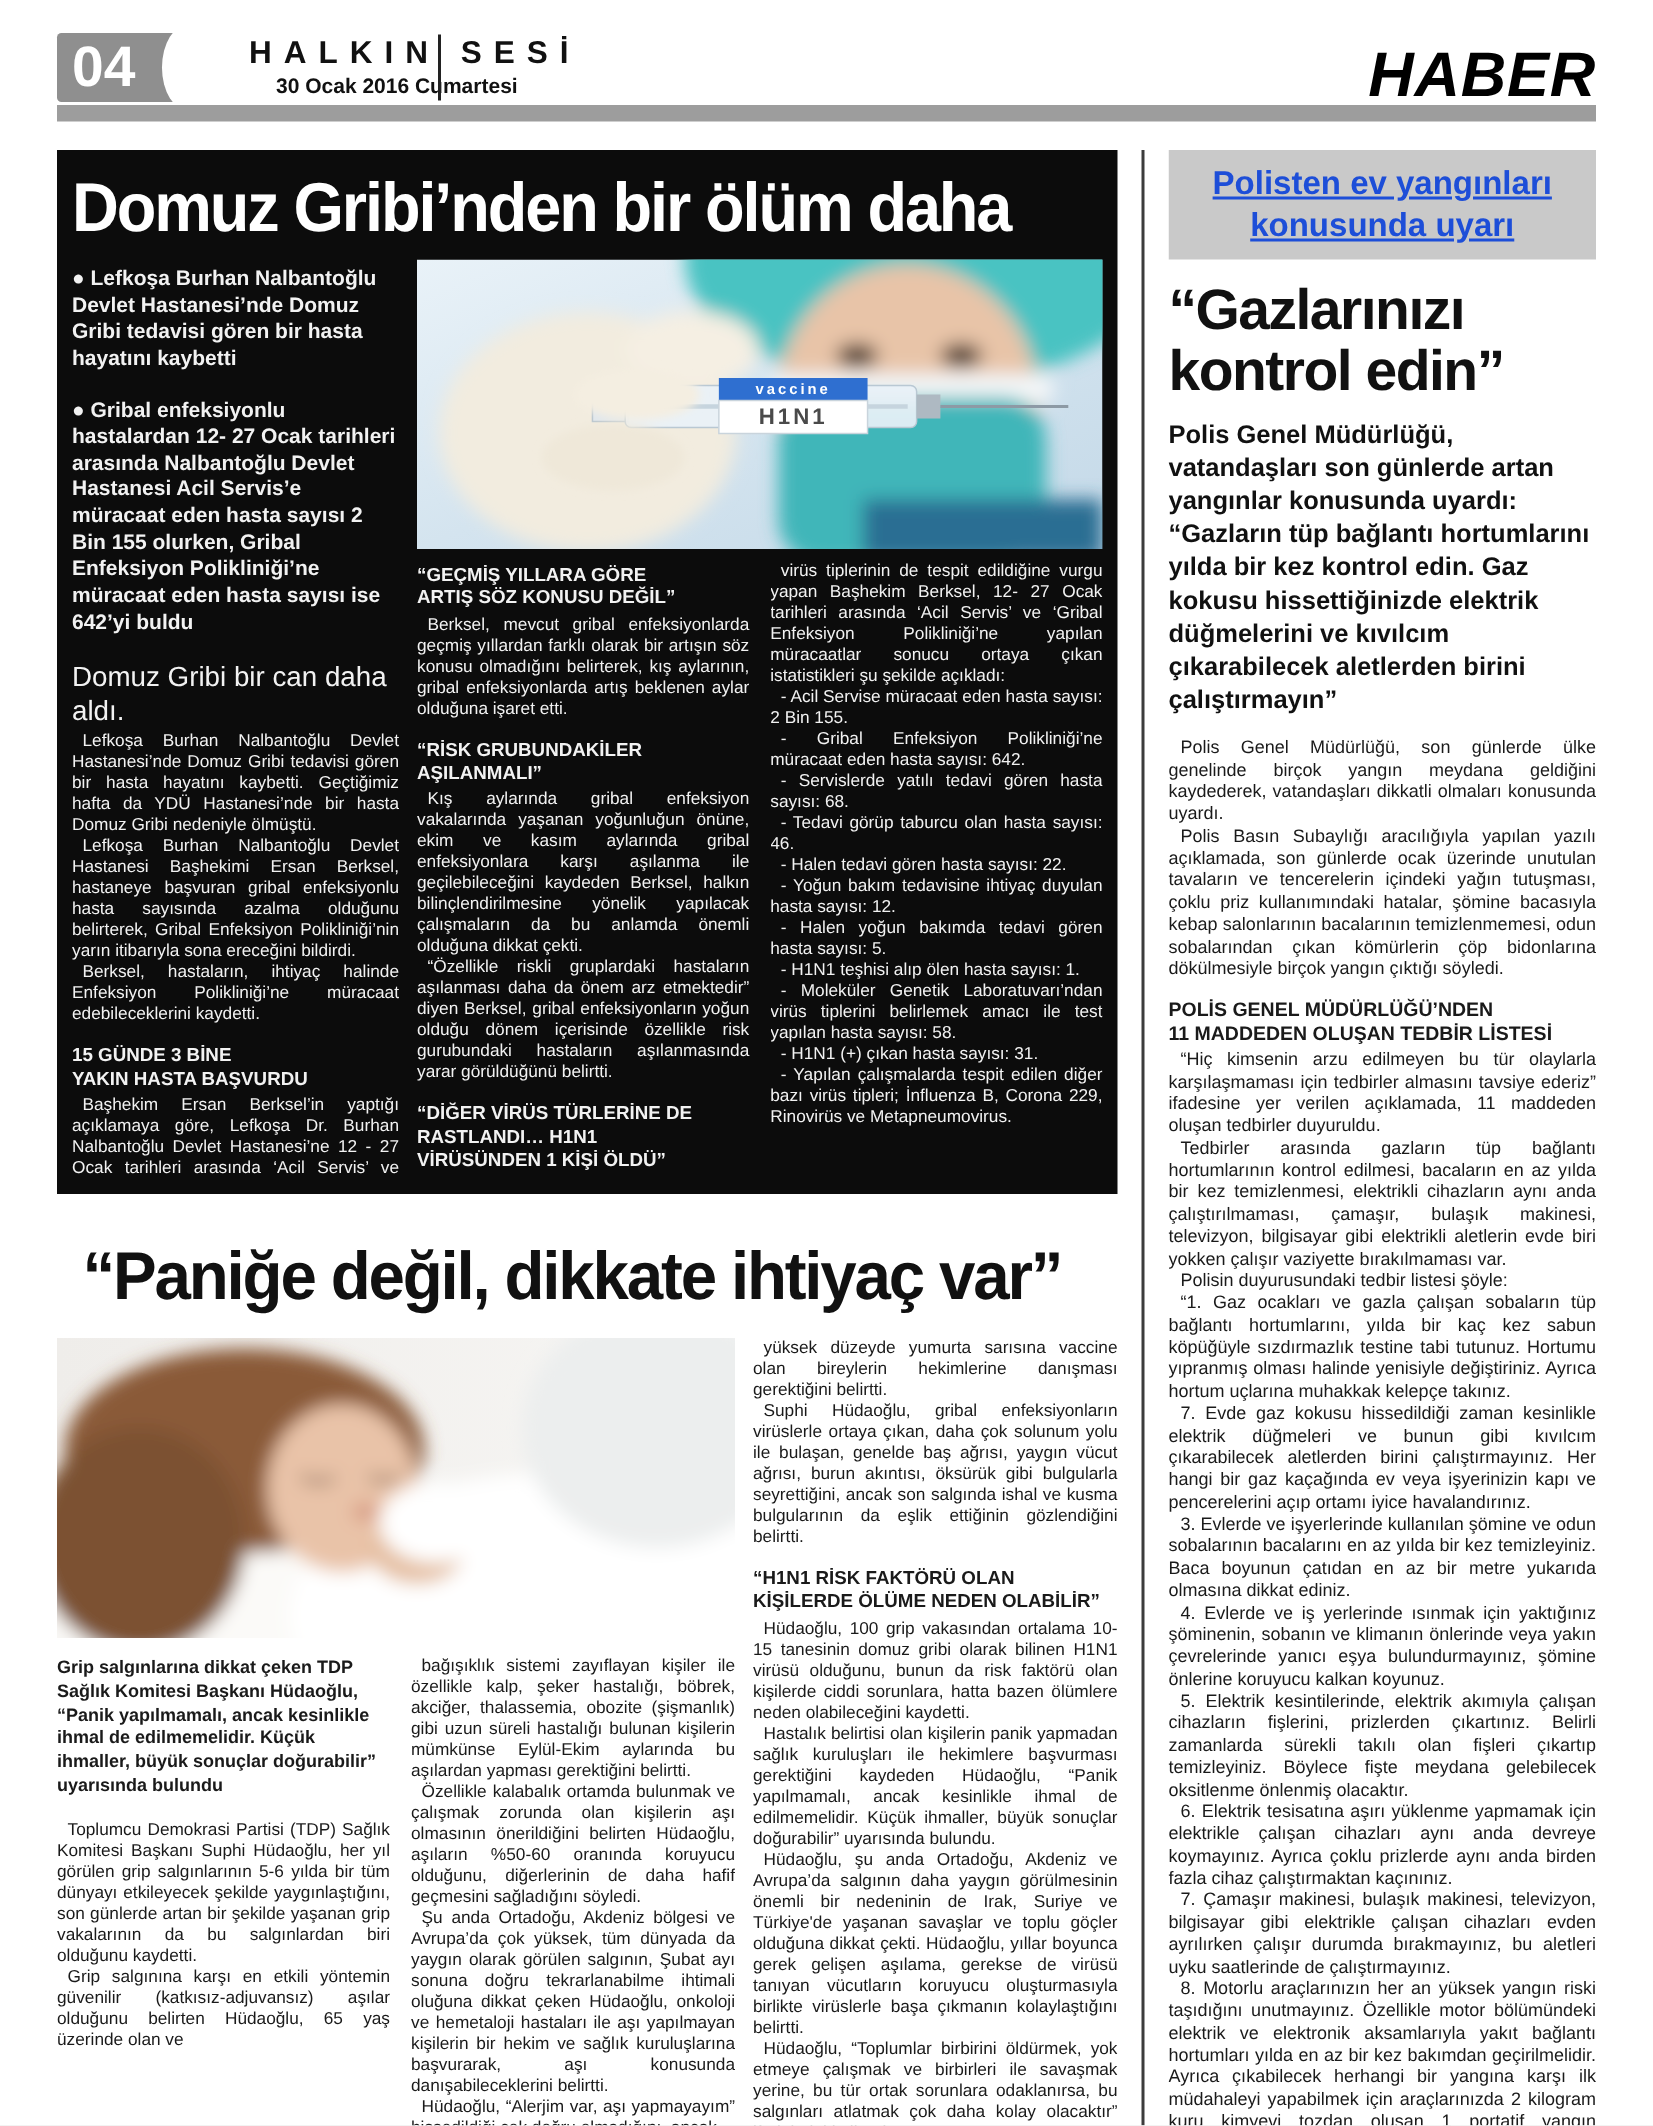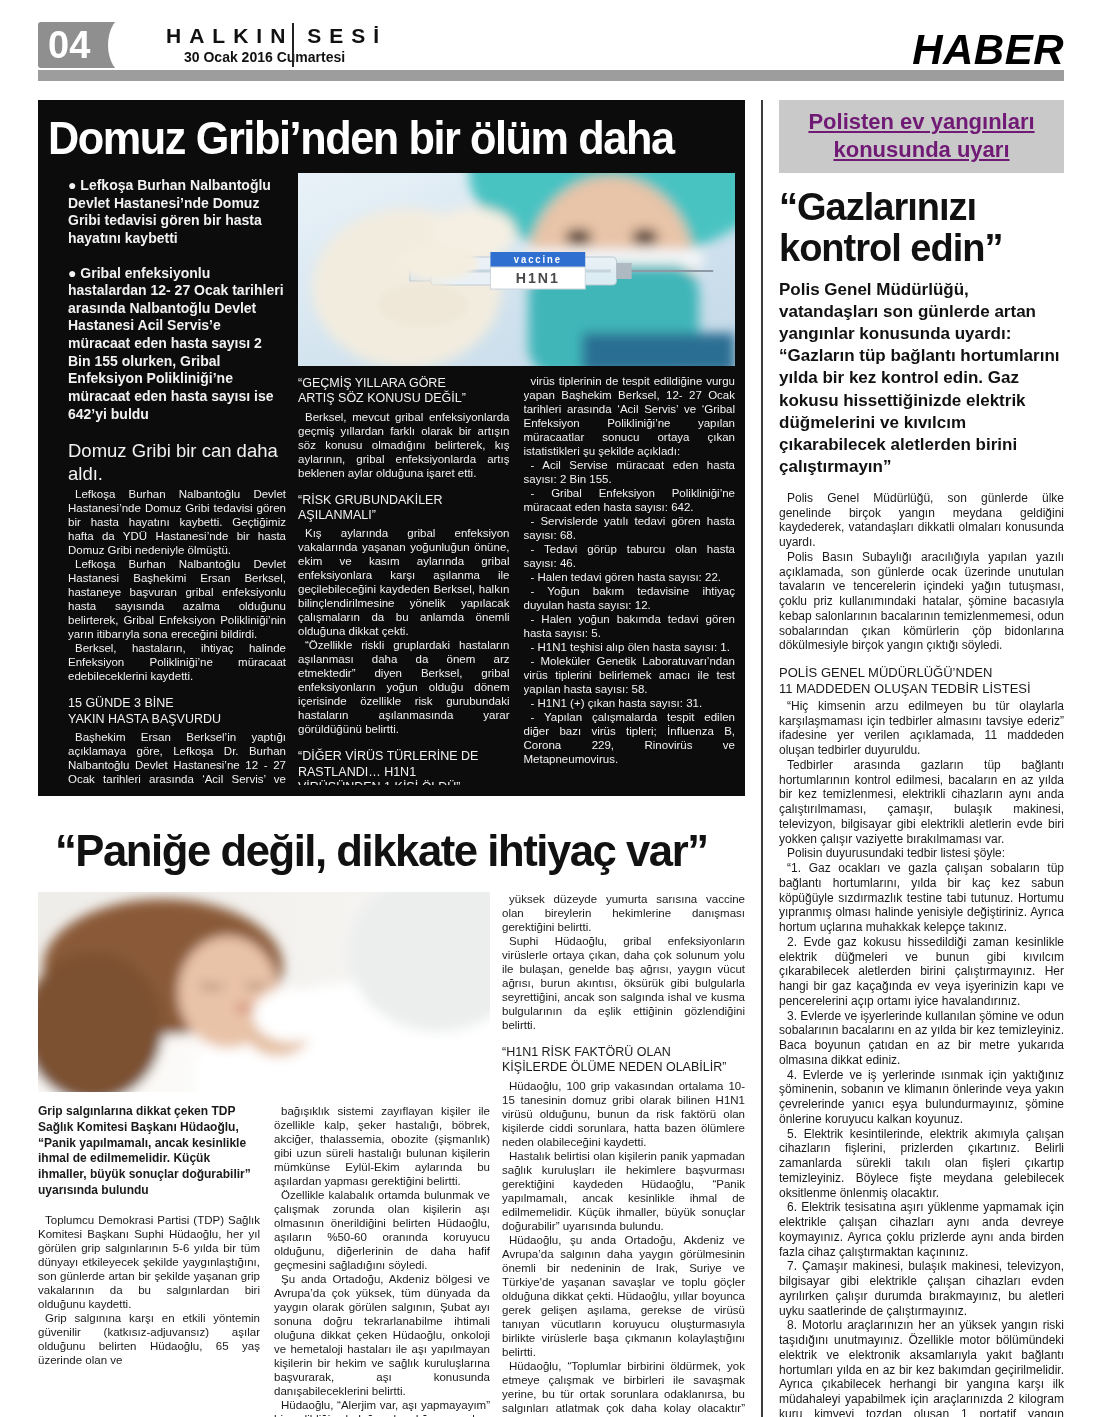--- a/index.html
+++ b/index.html
@@ -13,31 +13,31 @@
   .badge::after{content:"";position:absolute;right:-14px;top:-6px;width:36px;height:58px;background:#fff;border-radius:50%;}
   .mast{position:absolute;left:128px;top:2px;font-size:21px;font-weight:bold;letter-spacing:8px;color:#111;}
   .idate{position:absolute;left:146px;top:27px;font-size:14px;font-weight:bold;color:#111;}
   .mastline{position:absolute;left:254px;top:1px;width:2px;height:44px;background:#222;}
   .section{position:absolute;right:0;top:4px;font-size:42px;font-weight:bold;font-style:italic;letter-spacing:.5px;color:#000;}
   .header-rule{position:absolute;left:38px;top:70px;width:1026px;height:11px;background:#9d9d9d;}
 
   
   .blk{margin:0;}
   .blk.para{font-size:11.5px;line-height:1.22;text-align:justify;text-indent:7px;}
-  .blk.subhead{font-size:12.5px;font-weight:normal;line-height:1.22;margin:13px 0 3px;white-space:pre-line;}
+  .blk.subhead{font-size:12.5px;font-weight:bold;line-height:1.22;margin:13px 0 3px;white-space:pre-line;}
   .blk.subhead:first-child{margin-top:2px;}
   .blk.bullet{font-size:14px;font-weight:bold;line-height:1.26;margin:0 0 17px;}
   .blk.lead{font-size:18.5px;line-height:1.22;margin:4px 0 2px;font-weight:400;}
 
   
   .a1{position:absolute;left:38px;top:100px;width:707px;height:696px;background:#0c0c0c;color:#f2f2f2;box-sizing:border-box;}
   .a1-headline{margin:0;padding:11px 10px 2px;white-space:nowrap;}
   .a1-headline span{display:inline-block;transform:scaleX(.94);transform-origin:0 50%;
         font-size:46px;font-weight:bold;letter-spacing:-1.5px;color:#fff;}
-  .a1-body{display:flex;gap:12px;padding:6px 10px 0;height:618px;box-sizing:border-box;margin-left:20px;}
+  .a1-body{display:flex;gap:12px;padding:6px 10px 0;height:618px;box-sizing:border-box;}
   .a1-col1{width:218px;flex:none;overflow:hidden;padding-top:4px;}
   .a1-right{flex:1;display:flex;flex-direction:column;min-width:0;}
   .nurse-photo{margin:0;height:193px;flex:none;}
   .nurse-photo svg{width:100%;height:100%;display:block;}
   .a1-cols{display:flex;gap:14px;flex:1;overflow:hidden;margin-top:8px;}
   .a1-col2,.a1-col3{flex:1;overflow:hidden;min-width:0;}
 
   
   .a2{position:absolute;left:38px;top:810px;width:707px;height:607px;}
   .a2-headline{margin:15px;white-space:nowrap;text-align:center;}
@@ -50,21 +50,21 @@
   .a2-leftcols{display:flex;gap:14px;flex:1;overflow:hidden;margin-top:12px;}
   .a2-col1{width:222px;flex:none;overflow:hidden;}
   .a2-col2{flex:1;overflow:hidden;}
   .a2-col3{flex:1;overflow:hidden;min-width:0;}
   .a2 .blk.lead{font-size:12px;font-weight:bold;line-height:1.32;margin:0 0 14px;}
 
   
   .col-divider{position:absolute;left:761px;top:100px;width:2px;height:1317px;background:#3c3c3c;}
   .sidebar{position:absolute;left:779px;top:100px;width:285px;height:1317px;overflow:hidden;}
   .kicker{background:#c9c9c9;text-align:center;padding:8px 6px 10px;}
-  .kicker div{font-size:22px;font-weight:bold;text-decoration:underline;line-height:1.25;color:#701a75;}
+  .kicker div{font-size:22px;font-weight:bold;text-decoration:underline;line-height:1.25;color:#1d4ed8;}
   .sb-headline{margin:14px 0 10px;font-size:38px;font-weight:bold;letter-spacing:-1px;line-height:1.08;color:#111;}
   .sb-intro{font-size:17px;font-weight:bold;line-height:1.3;margin:0 0 13px;color:#111;}
   .sb-body .blk.para{font-size:12px;line-height:1.23;text-indent:8px;}
   .sb-body .blk.subhead{font-size:13px;margin:12px 0 2px;}
 </style>
 </head>
 <body>
 
 <div class="page">
 
@@ -241,21 +241,21 @@
     <p class="sb-intro">Polis Genel Müdürlüğü, vatandaşları son günlerde artan yangınlar konusunda uyardı: “Gazların tüp bağlantı hortumlarını yılda bir kez kontrol edin. Gaz kokusu hissettiğinizde elektrik düğmelerini ve kıvılcım çıkarabilecek aletlerden birini çalıştırmayın”</p>
     <div class="sb-body">
         <p class="blk para">Polis Genel Müdürlüğü, son günlerde ülke genelinde birçok yangın meydana geldiğini kaydederek, vatandaşları dikkatli olmaları konusunda uyardı.</p>
         <p class="blk para">Polis Basın Subaylığı aracılığıyla yapılan yazılı açıklamada, son günlerde ocak üzerinde unutulan tavaların ve tencerelerin içindeki yağın tutuşması, çoklu priz kullanımındaki hatalar, şömine bacasıyla kebap salonlarının bacalarının temizlenmemesi, odun sobalarından çıkan kömürlerin çöp bidonlarına dökülmesiyle birçok yangın çıktığı söyledi.</p>
         <p class="blk subhead">POLİS GENEL MÜDÜRLÜĞÜ’NDEN
 11 MADDEDEN OLUŞAN TEDBİR LİSTESİ</p>
         <p class="blk para">“Hiç kimsenin arzu edilmeyen bu tür olaylarla karşılaşmaması için tedbirler almasını tavsiye ederiz” ifadesine yer verilen açıklamada, 11 maddeden oluşan tedbirler duyuruldu.</p>
         <p class="blk para">Tedbirler arasında gazların tüp bağlantı hortumlarının kontrol edilmesi, bacaların en az yılda bir kez temizlenmesi, elektrikli cihazların aynı anda çalıştırılmaması, çamaşır, bulaşık makinesi, televizyon, bilgisayar gibi elektrikli aletlerin evde biri yokken çalışır vaziyette bırakılmaması var.</p>
         <p class="blk para">Polisin duyurusundaki tedbir listesi şöyle:</p>
         <p class="blk para">“1. Gaz ocakları ve gazla çalışan sobaların tüp bağlantı hortumlarını, yılda bir kaç kez sabun köpüğüyle sızdırmazlık testine tabi tutunuz. Hortumu yıpranmış olması halinde yenisiyle değiştiriniz. Ayrıca hortum uçlarına muhakkak kelepçe takınız.</p>
-        <p class="blk para">2. Evde gaz kokusu hissedildiği zaman kesinlikle elektrik düğmeleri ve bunun gibi kıvılcım çıkarabilecek aletlerden birini çalıştırmayınız. Her hangi bir gaz kaçağında ev veya işyerinizin kapı ve pencerelerini açıp ortamı iyice havalandırınız.</p>
+        <p class="blk para">7. Evde gaz kokusu hissedildiği zaman kesinlikle elektrik düğmeleri ve bunun gibi kıvılcım çıkarabilecek aletlerden birini çalıştırmayınız. Her hangi bir gaz kaçağında ev veya işyerinizin kapı ve pencerelerini açıp ortamı iyice havalandırınız.</p>
         <p class="blk para">3. Evlerde ve işyerlerinde kullanılan şömine ve odun sobalarının bacalarını en az yılda bir kez temizleyiniz. Baca boyunun çatıdan en az bir metre yukarıda olmasına dikkat ediniz.</p>
         <p class="blk para">4. Evlerde ve iş yerlerinde ısınmak için yaktığınız şöminenin, sobanın ve klimanın önlerinde veya yakın çevrelerinde yanıcı eşya bulundurmayınız, şömine önlerine koruyucu kalkan koyunuz.</p>
         <p class="blk para">5. Elektrik kesintilerinde, elektrik akımıyla çalışan cihazların fişlerini, prizlerden çıkartınız. Belirli zamanlarda sürekli takılı olan fişleri çıkartıp temizleyiniz. Böylece fişte meydana gelebilecek oksitlenme önlenmiş olacaktır.</p>
         <p class="blk para">6. Elektrik tesisatına aşırı yüklenme yapmamak için elektrikle çalışan cihazları aynı anda devreye koymayınız. Ayrıca çoklu prizlerde aynı anda birden fazla cihaz çalıştırmaktan kaçınınız.</p>
         <p class="blk para">7. Çamaşır makinesi, bulaşık makinesi, televizyon, bilgisayar gibi elektrikle çalışan cihazları evden ayrılırken çalışır durumda bırakmayınız, bu aletleri uyku saatlerinde de çalıştırmayınız.</p>
         <p class="blk para">8. Motorlu araçlarınızın her an yüksek yangın riski taşıdığını unutmayınız. Özellikle motor bölümündeki elektrik ve elektronik aksamlarıyla yakıt bağlantı hortumları yılda en az bir kez bakımdan geçirilmelidir. Ayrıca çıkabilecek herhangi bir yangına karşı ilk müdahaleyi yapabilmek için araçlarınızda 2 kilogram kuru kimyevi tozdan oluşan 1 portatif yangın söndürme cihazı bulundurunuz</p>
       </div>
   </aside>
 
 </div>

